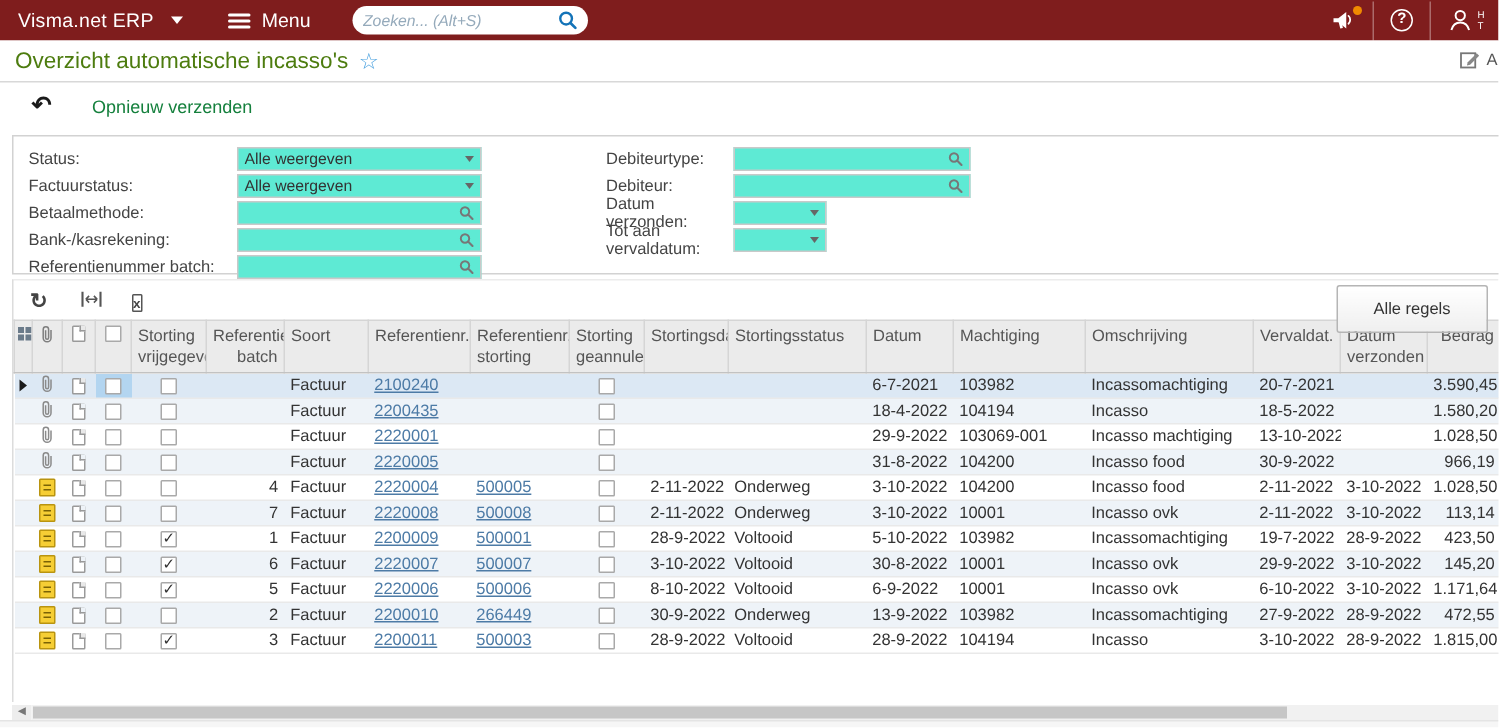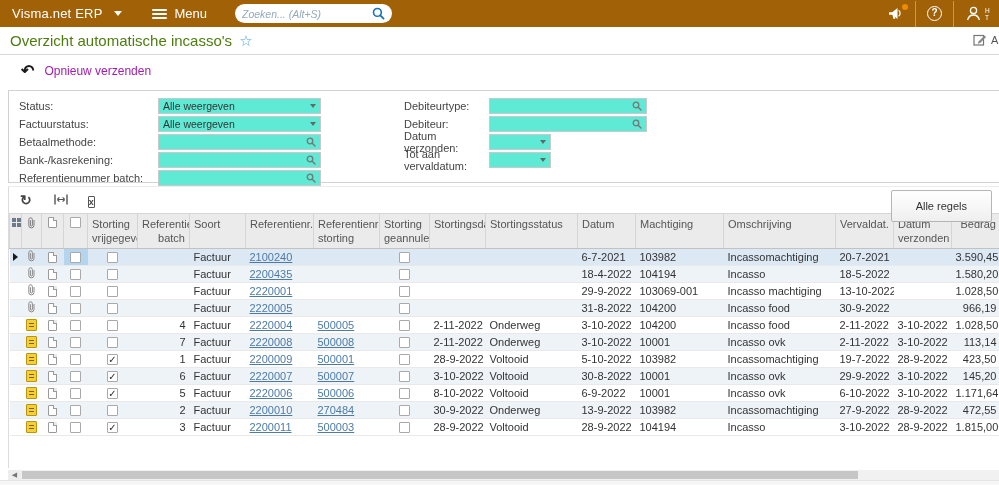--- a/index.html
+++ b/index.html
@@ -1,20 +1,20 @@
 <!DOCTYPE html>
 <html><head>
 <meta charset="utf-8">
 <style>
   *{box-sizing:border-box;margin:0;padding:0}
   html,body{width:999px;height:485px;overflow:hidden}
   body{font-family:"Liberation Sans",sans-serif;background:#fff;color:#333;position:relative;font-size:11px}
 
   
-  .topbar{position:absolute;left:0;top:0;width:999px;height:27px;background:#a16207;color:#fff;display:flex;align-items:center}
+  .topbar{position:absolute;left:0;top:0;width:999px;height:27px;background:#7f1d1d;color:#fff;display:flex;align-items:center}
   .appname{font-size:13px;margin-left:12px;letter-spacing:.2px}
   .app-caret{width:0;height:0;border-left:4px solid transparent;border-right:4px solid transparent;border-top:5px solid #fff;margin-left:11px}
   .menu-btn{display:flex;align-items:center;margin-left:30px;cursor:pointer}
   .burger{display:inline-block}
   .burger i{display:block;width:15px;height:2px;background:#fff;margin:2px 0;border-radius:1px}
   .menu-label{font-size:13px;margin-left:8px}
   .searchbox{position:absolute;left:235px;top:4px;width:157px;height:19px;background:#fff;border-radius:10px;display:flex;align-items:center;padding:0 7px}
   .searchbox input{border:none;outline:none;flex:1;font-size:10.5px;font-style:italic;color:#4a6a85;background:transparent;font-family:"Liberation Sans",sans-serif;min-width:0}
   .searchbox input::placeholder{color:#95aabb;font-style:italic}
   .topbar-right{position:absolute;right:0;top:0;height:27px;display:flex;align-items:center}
@@ -27,21 +27,21 @@
   
   .titlebar{position:absolute;left:0;top:27px;width:999px;height:28px;background:#fff;border-bottom:1px solid #d8d8d8;display:flex;align-items:center}
   .page-title{font-size:15px;color:#4d7c0f;margin-left:10px}
   .fav-star{color:#4fa4e0;font-size:15px;margin-left:7px;cursor:pointer}
   .customize{position:absolute;left:973px;top:6px;display:flex;align-items:center;color:#666}
   .customize span{font-size:11px;margin-left:4px;color:#555}
 
   
   .actionbar{position:absolute;left:0;top:56px;width:999px;height:30px;display:flex;align-items:center}
   .undo-btn{margin-left:21px;font-size:16px;font-weight:bold;color:#1a1a1a;cursor:pointer;line-height:16px}
-  .resend-btn{margin-left:10px;font-size:12px;color:#a21caf}
+  .resend-btn{margin-left:27px;font-size:12px;color:#15803d}
 
   
   .filterbox{position:absolute;left:8px;top:90px;width:1000px;height:93px;border:1px solid #d2d2d2;background:#fff}
   .fcol{position:absolute;top:6px}
   .fcol.left{left:10px}
   .fcol.right{left:395px}
   .fitem{display:flex;align-items:center;height:17px;margin-bottom:1px}
   .flabel{font-size:11px;color:#444;flex:0 0 auto}
   .left .flabel{width:139px}
   .right .flabel{width:85px}
@@ -612,21 +612,21 @@
           </td>
           <td class="c">
             <div class="cb"></div>
           </td>
           <td class="c">
             <div class="cb"></div>
           </td>
           <td class="r">2</td>
           <td>Factuur</td>
           <td><a>2200010</a></td>
-          <td><a>270484</a></td>
+          <td><a>266449</a></td>
           <td class="c">
             <div class="cb"></div>
           </td>
           <td>30-9-2022</td>
           <td>Onderweg</td>
           <td>13-9-2022</td>
           <td>103982</td>
           <td>Incassomachtiging</td>
           <td>27-9-2022</td>
           <td>28-9-2022</td>

